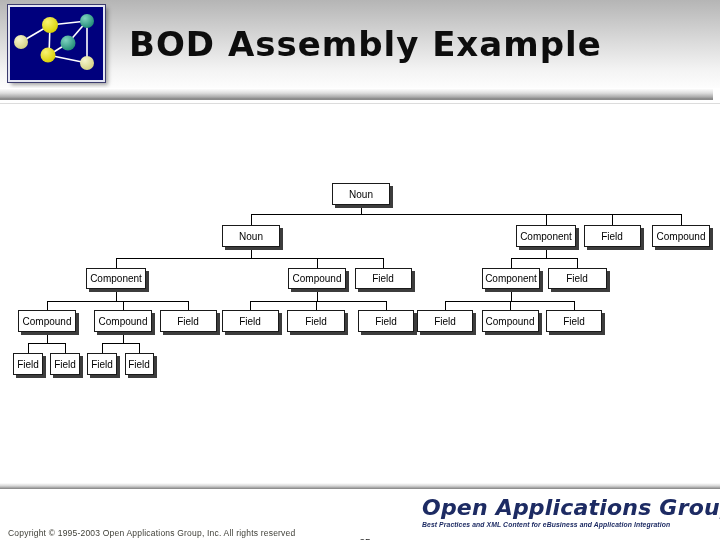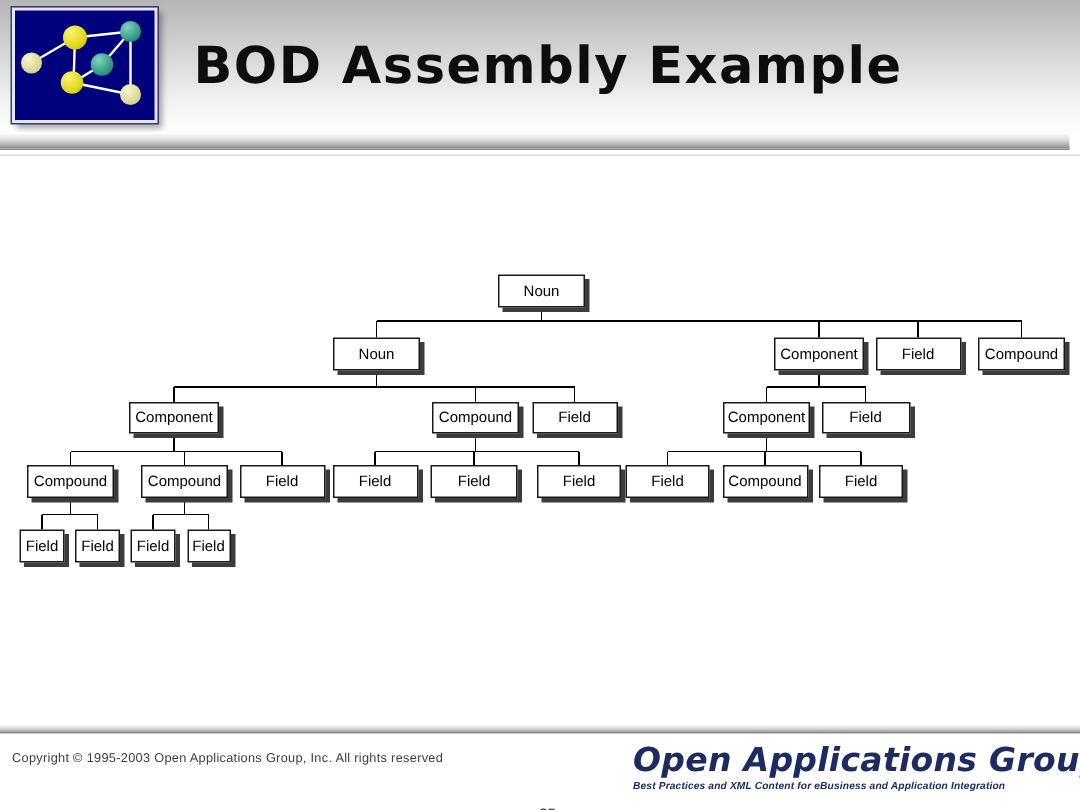--- a/index.html
+++ b/index.html
@@ -43,21 +43,21 @@
     display:flex;align-items:center;justify-content:center;
     font-size:10px;color:#000;white-space:nowrap;overflow:hidden;
   }
   
   .bottom-band{
     position:absolute;left:0;top:483px;width:720px;height:5px;
     background:linear-gradient(180deg,#ffffff 0%,#d4d4d4 60%,#9b9b9b 100%);
     border-bottom:1px solid #8f8f8f;
   }
   .copyright{
-    position:absolute;left:8px;top:500px;font-size:8.5px;color:#3f3f37;
+    position:absolute;left:8px;top:528px;font-size:8.5px;color:#3f3f37;
     letter-spacing:0.2px;white-space:nowrap;
   }
   .page-number{
     position:absolute;left:350px;top:538px;width:30px;text-align:center;
     font-size:10px;color:#222;
   }
   .brand{
     position:absolute;left:422px;top:496px;width:292px;
   }
   .brand-name{

